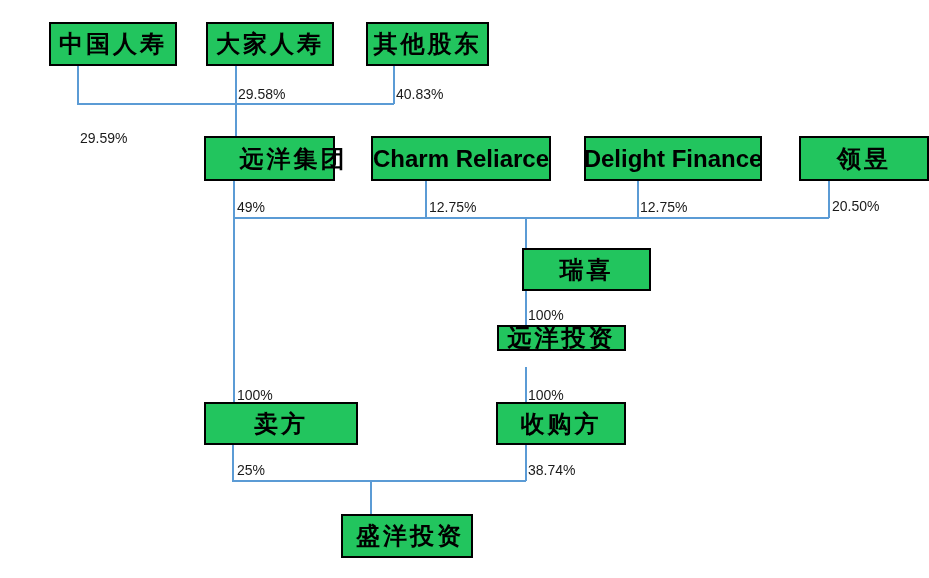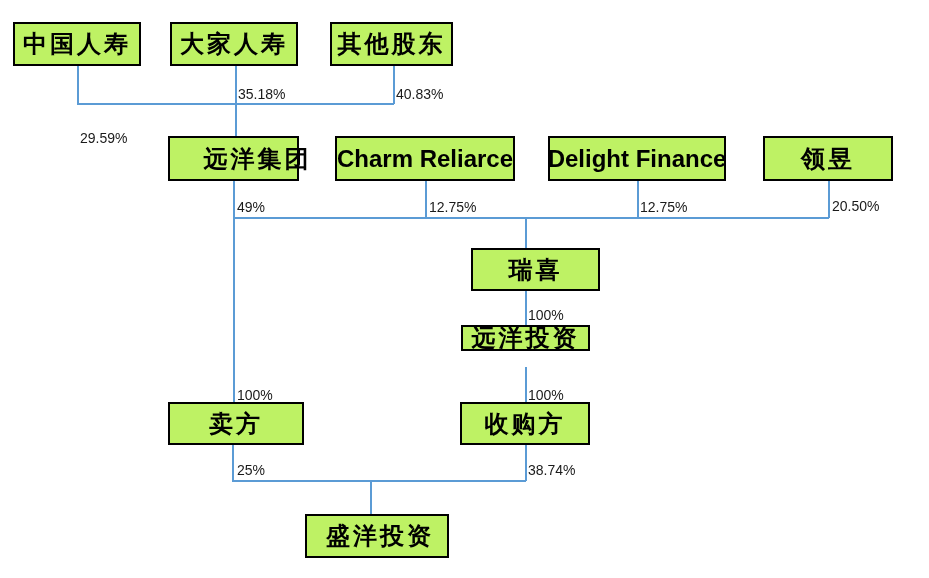--- a/index.html
+++ b/index.html
@@ -12,27 +12,28 @@
     width: 929px;
     height: 578px;
     background: #ffffff;
     overflow: hidden;
     font-family: "Liberation Sans", sans-serif;
   }
   .node {
     position: absolute;
     box-sizing: border-box;
     border: 2px solid #000000;
-    background: #bef264;
+    background: #22c55e;
     display: flex;
     align-items: center;
     justify-content: center;
     font-weight: bold;
     color: #000000;
     white-space: nowrap;
+    margin-left: 36px;
   }
   .node.cjk {
     font-family: "Liberation Serif", serif;
     font-size: 24px;
     letter-spacing: 3px;
   }
   .node.latin {
     font-family: "Liberation Sans", sans-serif;
     font-size: 24px;
     letter-spacing: 0px;
@@ -70,27 +71,27 @@
     <div class="seg v" style="left: 525px; top: 445px; background: rgb(91, 155, 213); height: 36px;"></div>
     <div class="seg h" style="left: 232px; top: 480px; background: rgb(91, 155, 213); width: 294px;"></div>
     <div class="seg v" style="left: 370px; top: 480px; background: rgb(91, 155, 213); height: 35px;"></div>
     <div class="node cjk" style="left: 13px; top: 22px; width: 128px; height: 44px;">中国人寿</div>
     <div class="node cjk" style="left: 170px; top: 22px; width: 128px; height: 44px;">大家人寿</div>
     <div class="node cjk" style="left: 330px; top: 22px; width: 123px; height: 44px;">其他股东</div>
     <div class="node cjk" style="left: 168px; top: 136px; width: 131px; height: 45px; padding-left: 48px;">远洋集团</div>
     <div class="node latin" style="left: 335px; top: 136px; width: 180px; height: 45px;">Charm Reliarce</div>
     <div class="node latin" style="left: 548px; top: 136px; width: 178px; height: 45px;">Delight Finance</div>
     <div class="node cjk" style="left: 763px; top: 136px; width: 130px; height: 45px;">领昱</div>
-    <div class="node cjk" style="left: 471px; top: 248px; width: 129px; height: 43px;">瑞喜</div>
+    <div class="node cjk" style="left: 486px; top: 248px; width: 129px; height: 43px;">瑞喜</div>
     <div class="node cjk" style="left: 461px; top: 325px; width: 129px; height: 26px;">远洋投资</div>
-    <div class="node cjk" style="left: 168px; top: 402px; width: 136px; height: 43px;">卖方</div>
+    <div class="node cjk" style="left: 168px; top: 402px; width: 154px; height: 43px;">卖方</div>
     <div class="node cjk" style="left: 460px; top: 402px; width: 130px; height: 43px;">收购方</div>
-    <div class="node cjk" style="left: 305px; top: 514px; width: 144px; height: 44px; padding-left: 6px;">盛洋投资</div>
+    <div class="node cjk" style="left: 305px; top: 514px; width: 132px; height: 44px; padding-left: 6px;">盛洋投资</div>
     <div class="pct" style="left: 80px; top: 86px; margin-top: 44px;">29.59%</div>
-    <div class="pct" style="left: 238px; top: 86px;">35.18%</div>
+    <div class="pct" style="left: 238px; top: 86px;">29.58%</div>
     <div class="pct" style="left: 396px; top: 86px;">40.83%</div>
     <div class="pct" style="left: 237px; top: 199px;">49%</div>
     <div class="pct" style="left: 429px; top: 199px;">12.75%</div>
     <div class="pct" style="left: 640px; top: 199px;">12.75%</div>
     <div class="pct" style="left: 832px; top: 198px;">20.50%</div>
     <div class="pct" style="left: 528px; top: 307px;">100%</div>
     <div class="pct" style="left: 237px; top: 387px;">100%</div>
     <div class="pct" style="left: 528px; top: 387px;">100%</div>
     <div class="pct" style="left: 237px; top: 462px;">25%</div>
     <div class="pct" style="left: 528px; top: 462px;">38.74%</div>

